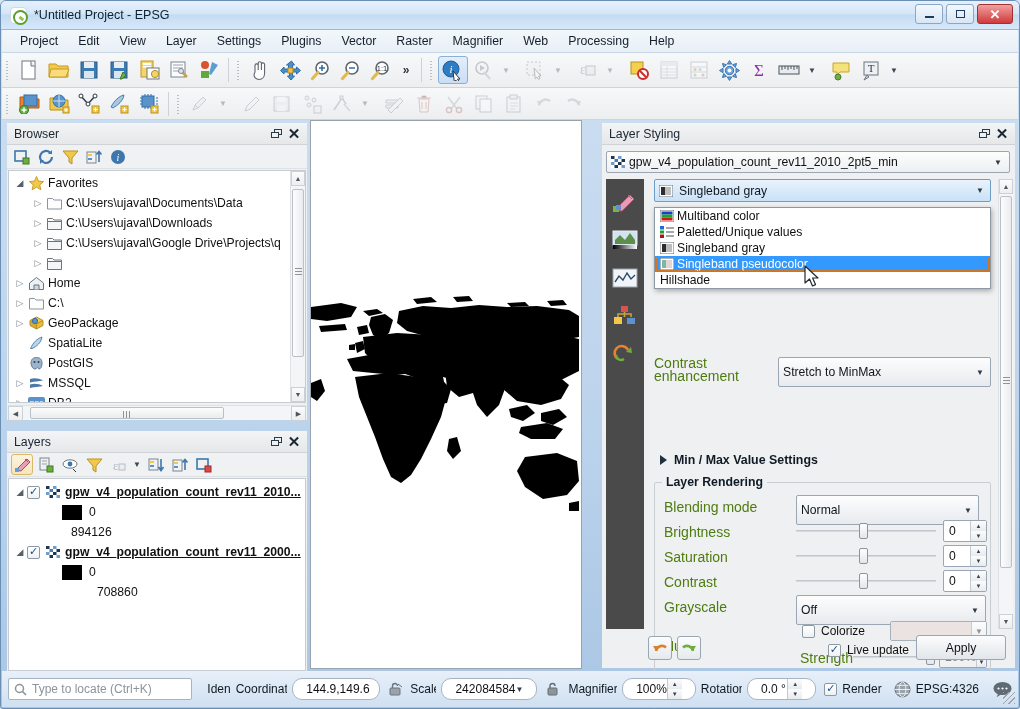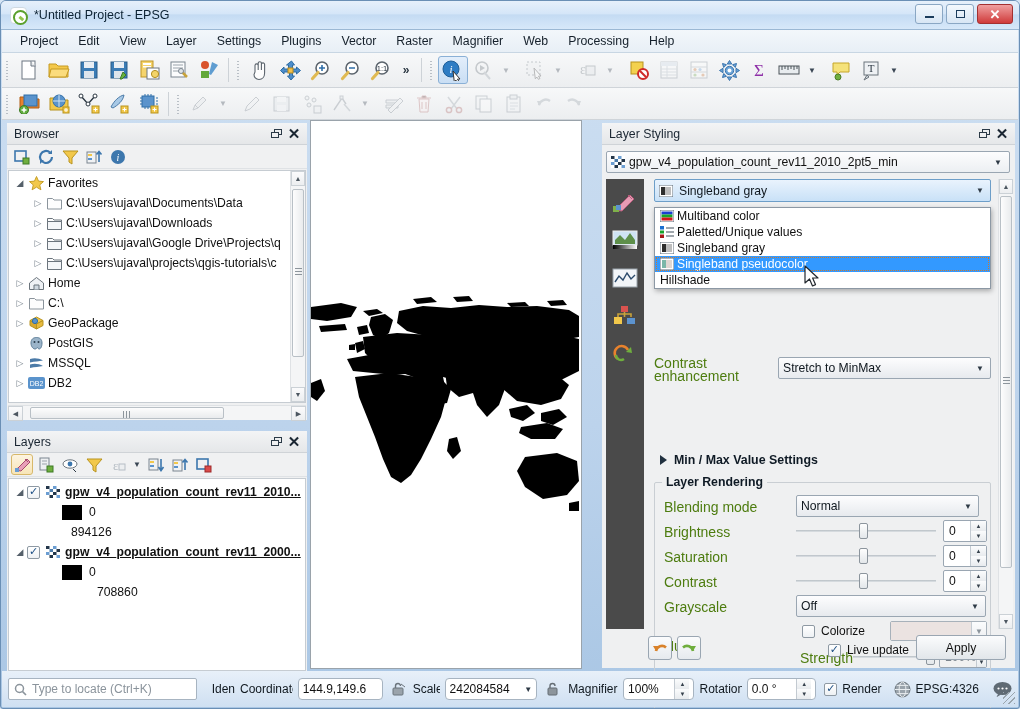--- a/index.html
+++ b/index.html
@@ -151,21 +151,21 @@
   .ls-combo .dd{ margin-left:auto; font-size:8px; color:#2e3a46; padding-right:3px;}
   .side-icons{
     position:absolute; background:#4a4a4a; display:flex; flex-direction:column;
     align-items:center; padding-top:8px; gap:8px;
   }
   .side-icons .si{ width:30px;height:30px; display:flex;align-items:center;justify-content:center;
      border-radius:3px;}
 
   .field-label{ position:absolute; font-size:14px; color:#4d7c0f; }
   .combo{
-    position:absolute; height:22px; border:1px solid #9aa6b2; border-radius:2px;
+    position:absolute; height:30px; border:1px solid #9aa6b2; border-radius:2px;
     background:linear-gradient(to bottom,#fdfdfe,#e7eaee);
     display:flex; align-items:center; padding:0 4px; font-size:12.2px; color:#10181f;
   }
   .combo .dd{ margin-left:auto; font-size:8px; color:#2e3a46; padding-right:2px;}
   .combo.hl{
     background:linear-gradient(to bottom,#e9f3fd,#c9e1f7); border-color:#6d9ec8;
   }
   .spin{
     position:absolute; height:22px; border:1px solid #9aa6b2; border-radius:2px; background:#fff;
     display:flex; align-items:center; padding-left:5px; font-size:12.2px;
@@ -226,22 +226,22 @@
     background:linear-gradient(to bottom,#e8f0f9,#cfe0f2);
     display:flex; align-items:center; padding:0 6px; gap:5px;
   }
   .locator{
     width:196px; height:22px; background:#fff; border:1px solid #a7b4c1; border-radius:2px;
     display:flex; align-items:center; padding:0 5px; gap:5px; color:#8b949c; font-size:12px;
   }
   .sb-text{ font-size:12px; color:#10181f; white-space:nowrap; }
   .sb-text.clip{ overflow:hidden; }
   .sb-input{
-    height:22px; background:#fff; border:1px solid #a7b4c1; border-radius:4px;
-    display:flex; align-items:center; padding:0 4px; font-size:12px;
+    height:22px; background:#fff; border:1px solid #a7b4c1; border-radius:10px;
+    display:flex; align-items:center; padding:0 13px; font-size:12px;
   }
   .sb-input .btns{ margin-left:auto; width:15px; height:100%;
     display:flex;flex-direction:column; border-left:1px solid #c3cad1;}
   .sb-input .btns span{ flex:1; display:flex;align-items:center;justify-content:center;font-size:6px;
     background:linear-gradient(to bottom,#fbfcfd,#e8ebee); color:#36414c;}
   .resize-grip{ position:absolute; right:3px; bottom:3px; width:12px;height:12px;
     background-image:
       repeating-linear-gradient(135deg, #9aa5ae 0 1px, transparent 1px 4px);
   }
 </style>
@@ -704,21 +704,20 @@
               <span class="lbl">C:\Users\ujaval\Google Drive\Projects\q</span>
             </div>
             <div class="row" style="padding-left: 22px;">
               <span class="arrow">▷</span>
               <span class="ico">
                 <svg width="15" height="13">
                   <path d="M.5 1.5h5l1.5 1.5h7.5v9H.5z" fill="#fdfdfd" stroke="#6b747c"></path>
                   <path d="M.5 4.5h14v8H.5z" fill="#f4f6f8" stroke="#6b747c"></path>
                 </svg>
               </span>
-              <span class="lbl">C:\Users\ujaval\projects\qgis-tutorials\c</span>
             </div>
             <div class="row" style="padding-left: 4px;">
               <span class="arrow">▷</span>
               <span class="ico">
                 <svg width="15" height="13">
                   <path d="M.5 6L7.5.5 14.5 6v6.5H.5z" fill="#eef1f4" stroke="#6b747c"></path>
                   <path d="M5 12.5V8h5v4.5" fill="#cfd8e0" stroke="#6b747c"></path>
                 </svg>
               </span>
               <span class="lbl">Home</span>
@@ -736,20 +735,29 @@
               <span class="arrow">▷</span>
               <span class="ico">
                 <svg width="15" height="14">
                   <path d="M1 4.5L7.5 1l6.5 3.5-6.5 3.5z" fill="#f2c84b" stroke="#b8931e"></path>
                   <path d="M1 4.5v5L7.5 13V8z" fill="#d9a82f" stroke="#b8931e"></path>
                   <path d="M14 4.5v5L7.5 13V8z" fill="#e8bb3f" stroke="#b8931e"></path>
                   <circle cx="6" cy="5" r="2.6" fill="#5a93cc" stroke="#2f6ea8"></circle>
                 </svg>
               </span>
               <span class="lbl">GeoPackage</span>
+            </div>
+            <div class="row" style="padding-left: 4px;">
+              <span class="arrow"></span>
+              <span class="ico">
+                <svg width="15" height="14">
+                  <path d="M1.5 12.5C4 7 8 2.5 13 1c-1 5.5-5 9.5-10 11.5z" fill="#b9d4ec" stroke="#5684ae"></path>
+                </svg>
+              </span>
+              <span class="lbl">SpatiaLite</span>
             </div>
             <div class="row" style="padding-left: 4px;">
               <span class="arrow"></span>
               <span class="ico">
                 <svg width="15" height="14">
                   <path d="M2 7c0-4 2.5-5.5 5.5-5.5S13 3 13 7c0 4-1.5 6-3 6-1 0-1-1.5-1.5-1.5S7.5 13 6 13 2 11 2 7z" fill="#9bb4c9" stroke="#5b7c97"></path>
                   <circle cx="5.5" cy="6" r="1" fill="#2b3d4d"></circle>
                   <circle cx="9.5" cy="6" r="1" fill="#2b3d4d"></circle>
                 </svg>
               </span>

